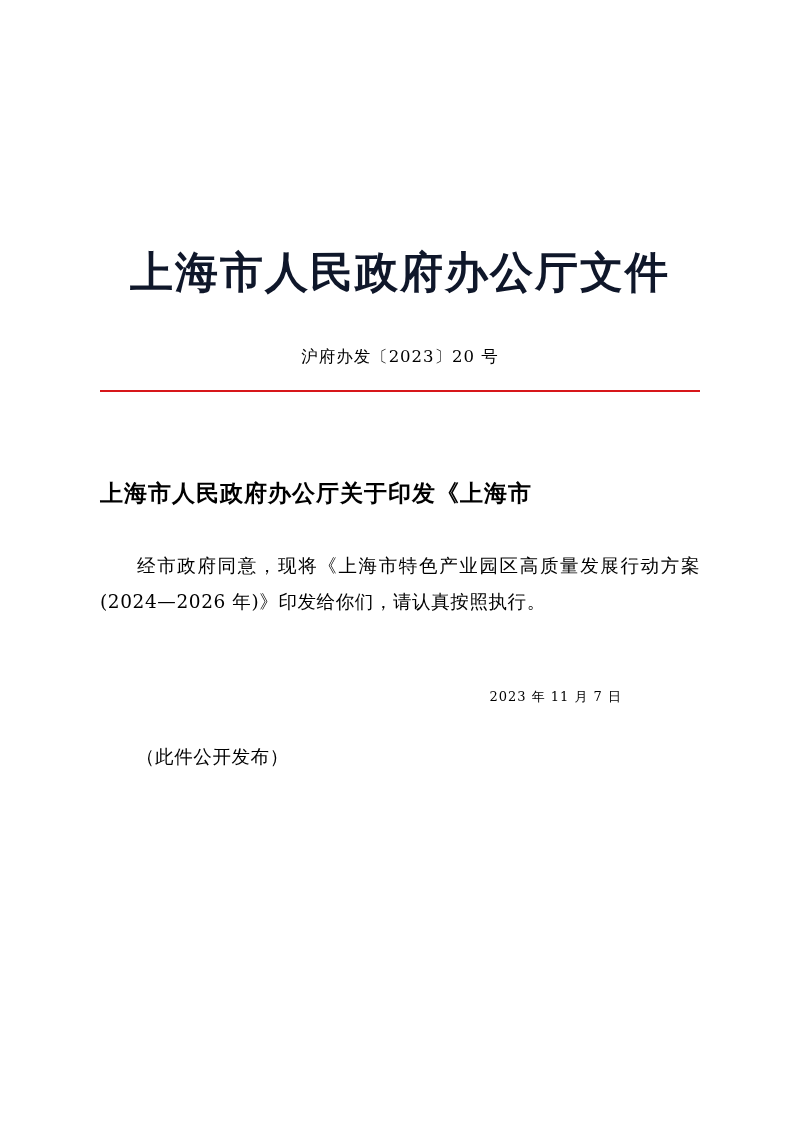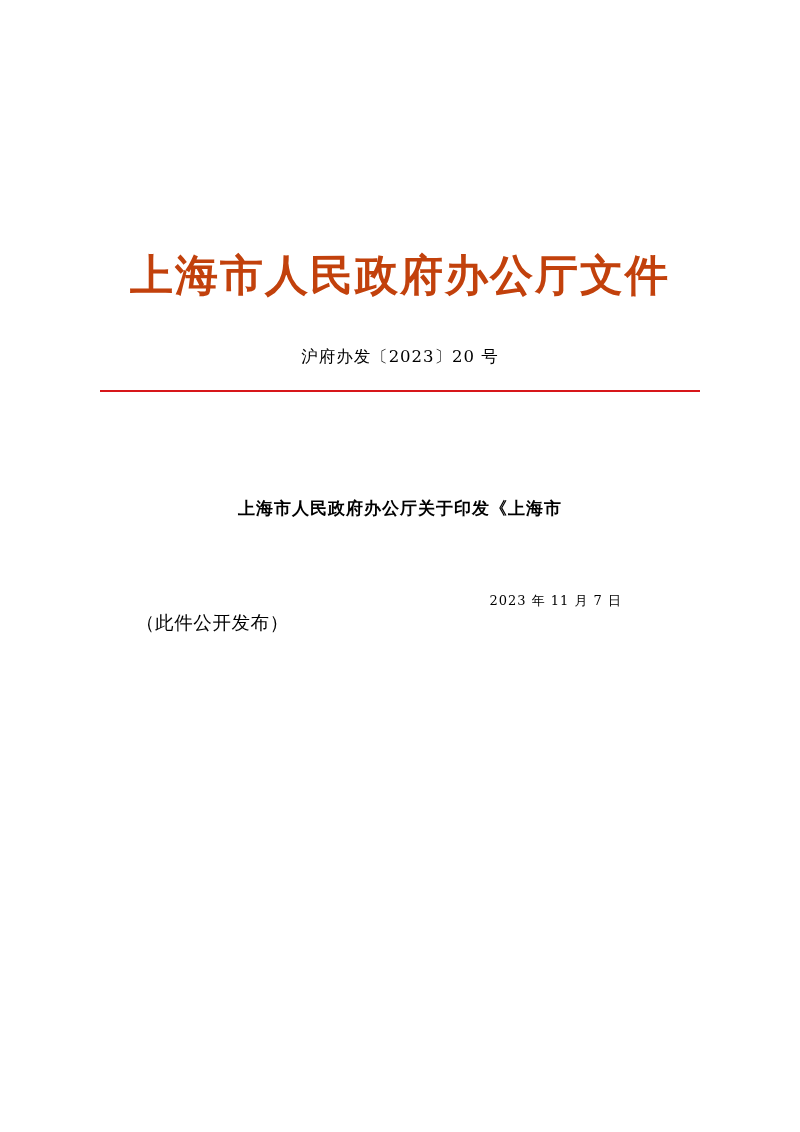--- a/index.html
+++ b/index.html
@@ -23,22 +23,22 @@
     padding: 0 100px;
     position: relative;
   }
 
   
   .masthead {
     text-align: center;
     margin-top: 250px;
   }
   .masthead-title {
-    color: #c2410c;
-    font-family: Liberation Sans, sans-serif;
+    color: #0f172a;
+    font-family: Liberation Mono, monospace;
     font-weight: bold;
     font-size: 43px;
     letter-spacing: 2px;
     line-height: 1.2;
     white-space: nowrap;
   }
 
   .doc-number {
     text-align: center;
     font-size: 16.5px;
@@ -49,24 +49,23 @@
 
   .red-rule {
     margin-top: 22px;
     height: 2px;
     background: #d7171a;
     width: 100%;
   }
 
   
   .doc-title {
-    margin-top: 101px;
-    text-align: center;
+    margin-top: 80px;
     font-weight: bold;
-    font-size: 17px;
+    font-size: 23px;
     line-height: 1.85;
     letter-spacing: 1px;
   }
   .doc-title .line {
     display: block;
     white-space: nowrap;
   }
 
   
   .body-text {
@@ -86,20 +85,21 @@
   
   .sign-date {
     margin-top: 68px;
     text-align: right;
     padding-right: 78px;
     font-size: 13px;
     letter-spacing: 1px;
   }
 
   .public-note {
+    margin-top: 38px;
     font-size: 18.5px;
     letter-spacing: 0.6px;
     padding-left: 36px;
   }
 </style>
 </head>
 <body>
 
 <div class="page">
 
@@ -109,19 +109,20 @@
 
   <div class="doc-number">沪府办发〔2023〕20 号</div>
 
   <div class="red-rule"></div>
 
   <div class="doc-title">
     <span class="line">上海市人民政府办公厅关于印发《上海市</span>
   </div>
 
   <div class="body-text">
+    <p class="indent">经市政府同意，现将《上海市特色产业园区高质量发展行动方案(2024—2026 年)》印发给你们，请认真按照执行。</p>
   </div>
 
   <div class="sign-date">2023 年 11 月 7 日</div>
 
   <div class="public-note">（此件公开发布）</div>
 
 </div>
 
 </body></html>

